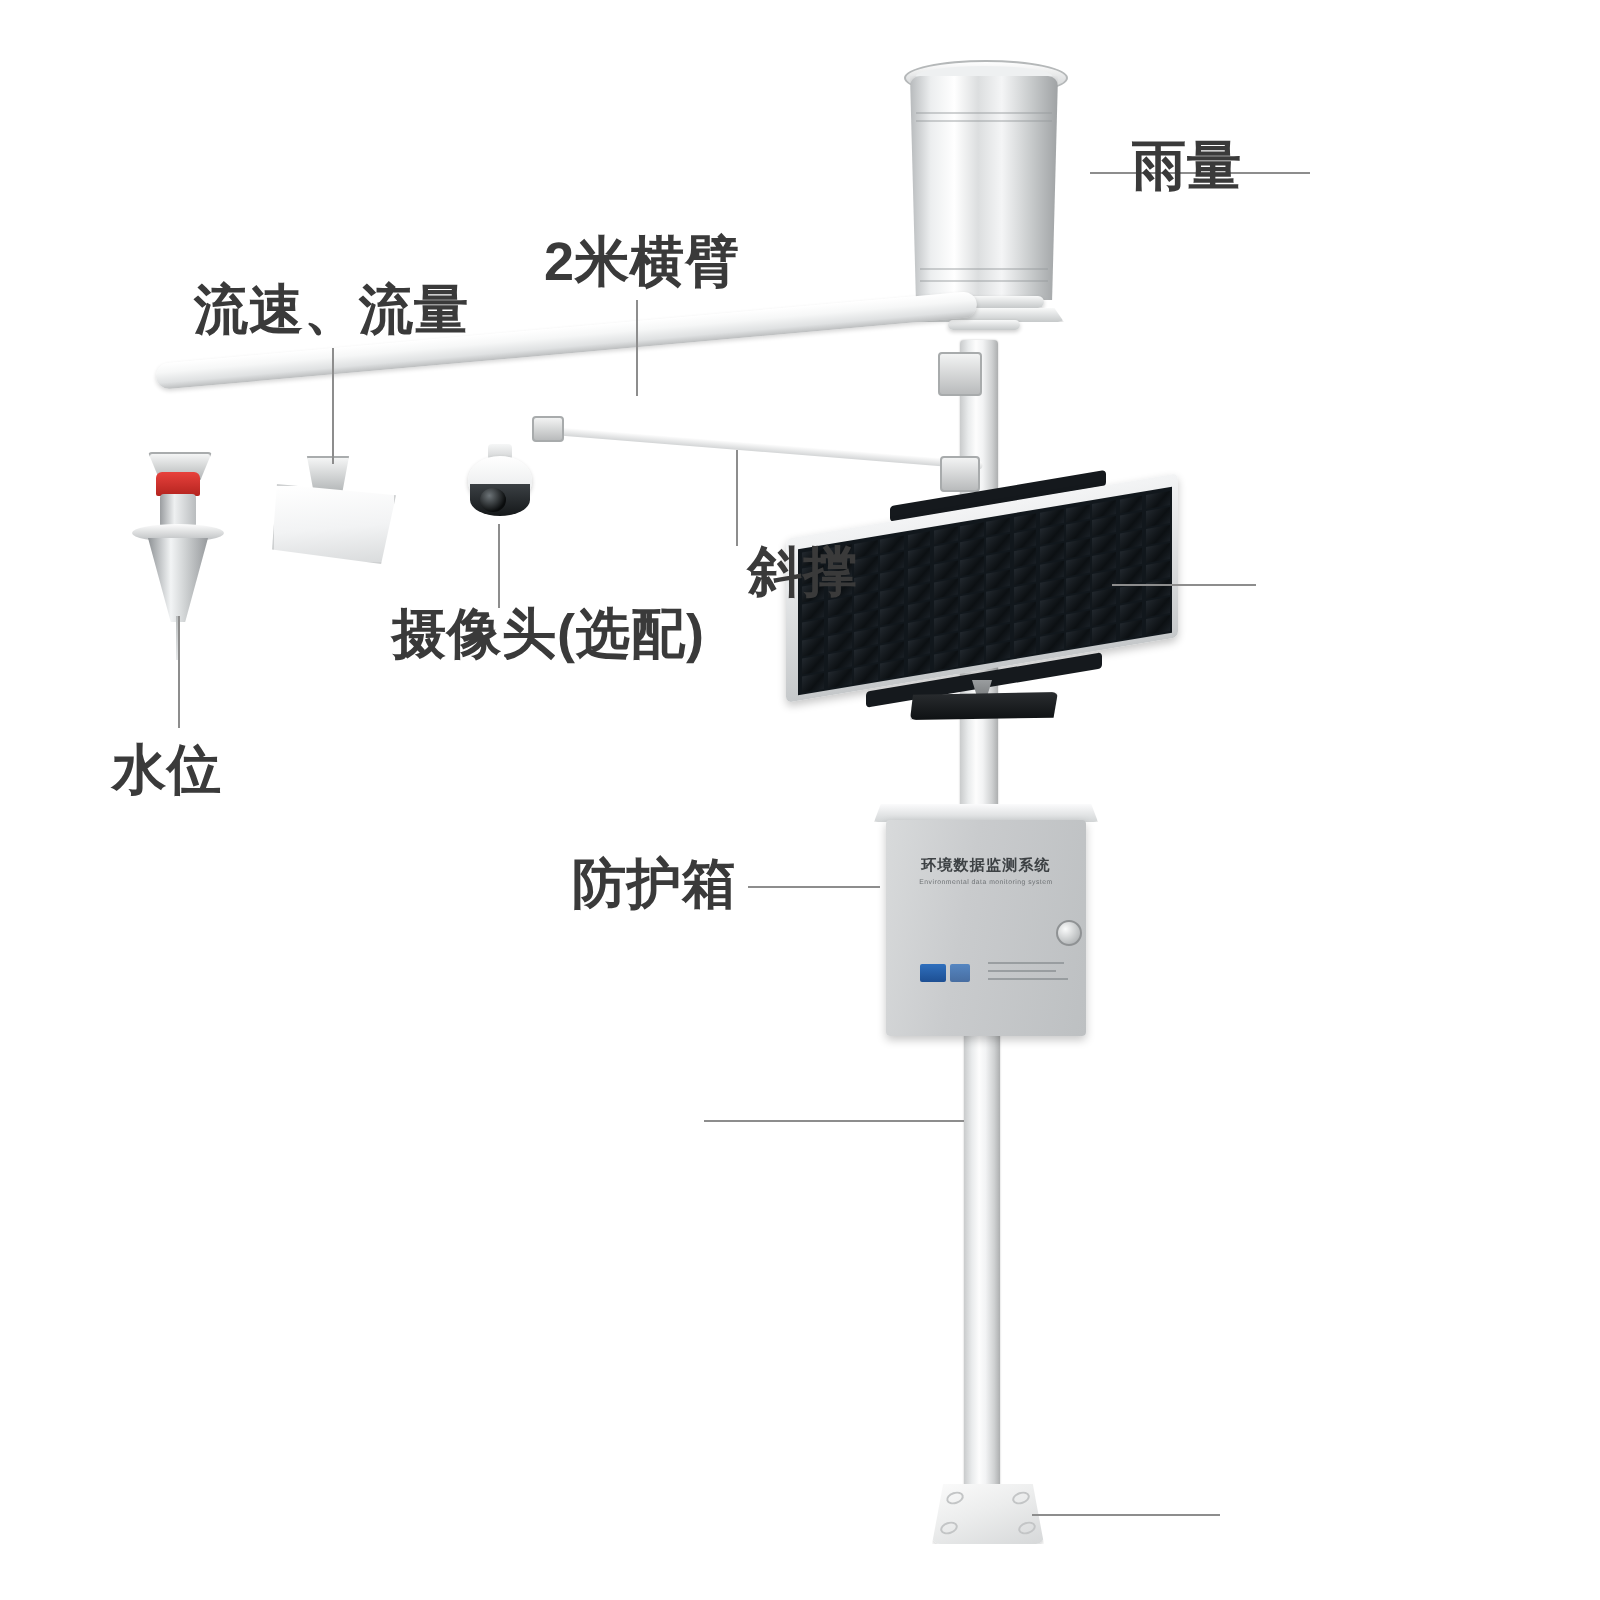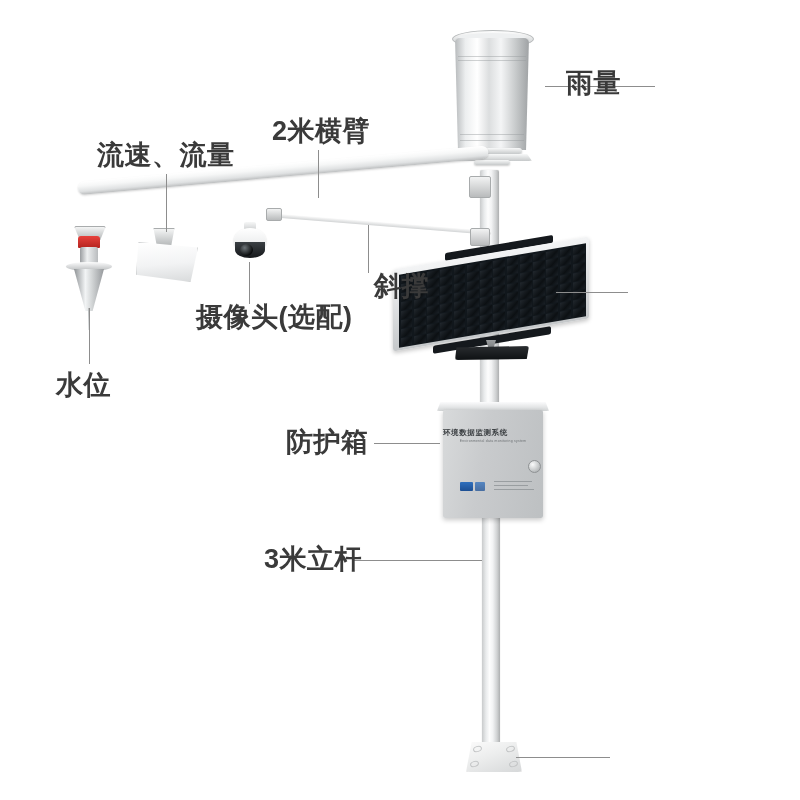--- a/index.html
+++ b/index.html
@@ -59,21 +59,21 @@
       border-radius:3px;box-shadow:0 1px 2px rgba(0,0,0,.3);}
   .sp-mount{position:absolute;background:linear-gradient(180deg,#9a9d9f,#6e7173);}
 
   
   .cab{position:absolute;border-radius:2px;
       background:linear-gradient(100deg,#d8dadb 0%,#c9cbcd 40%,#bdc0c2 100%);
       box-shadow:0 2px 5px rgba(0,0,0,.22);}
   .cab-top{position:absolute;border-radius:2px;
       background:linear-gradient(180deg,#fbfbfc,#d2d5d6);
       box-shadow:0 1px 2px rgba(0,0,0,.2);}
-  .cab-title{position:absolute;width:100%;color:#3d4144;
+  .cab-title{position:absolute;width:100%;text-align:center;color:#3d4144;
       font-size:7.5px;font-weight:bold;letter-spacing:.6px;}
   .cab-sub{position:absolute;width:100%;text-align:center;color:#6d7174;
       font-size:3.4px;letter-spacing:.25px;}
   .cab-lock{position:absolute;border-radius:50%;
       background:radial-gradient(circle at 34% 32%,#fafbfb,#9fa3a5);
       border:1px solid #8f9294;}
   .cab-logo{position:absolute;background:linear-gradient(180deg,#2f6fbd,#1d4f93);
       border-radius:1px;}
   .cab-line{position:absolute;background:#8b9093;height:1px;opacity:.75;}
 
@@ -329,16 +329,15 @@
 
   <div class="label" style="left:97px;top:142px;">流速、流量</div>
 
   <div class="label" style="left:56px;top:372px;">水位</div>
 
   <div class="label" style="left:337px;top:273px;margin-left:37px;">斜撑</div>
 
 
   <div class="label" style="left:286px;top:429px;">防护箱</div>
 
-  <div class="label" style="left:264px;top:546px;">3米立杆</div>
 
 
 </div>
 
 </body></html>

